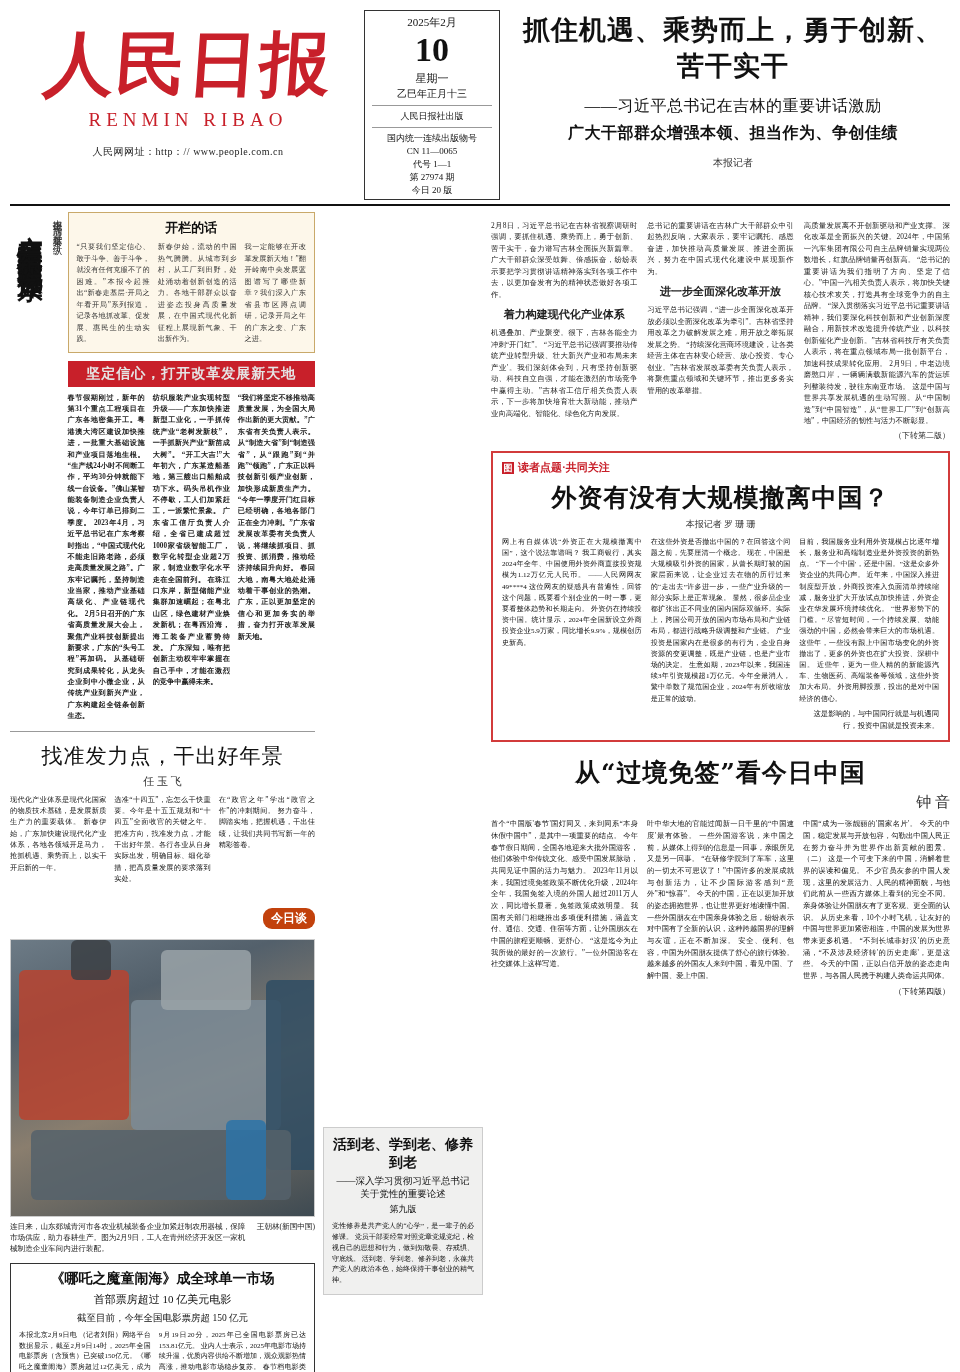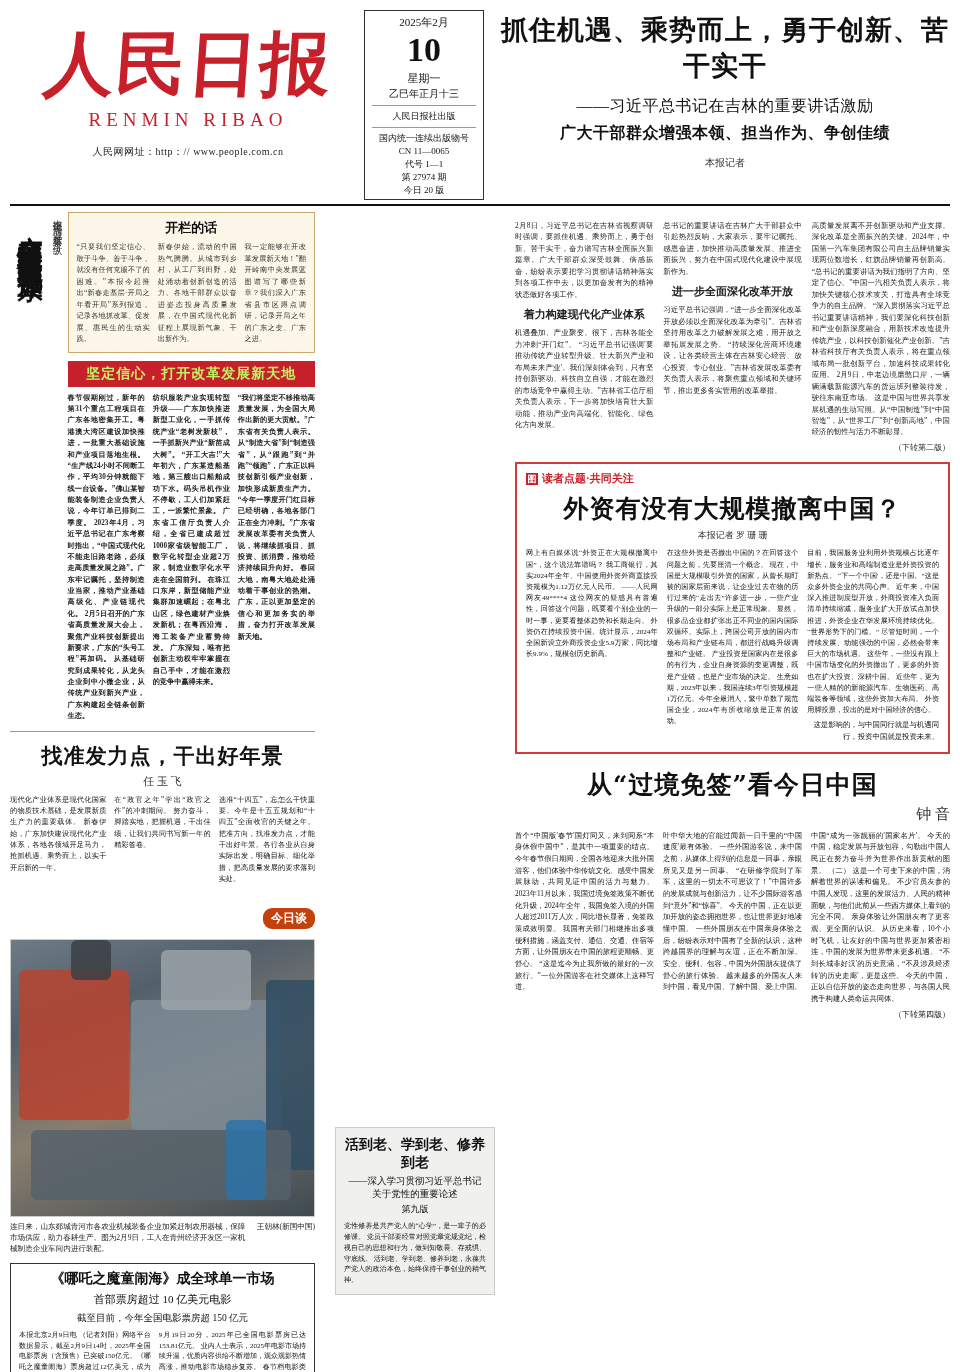--- a/index.html
+++ b/index.html
@@ -37,21 +37,21 @@
     margin-top: 4px;
   }
   .logo-url {
     text-align:center;
     font-size: 10px;
     margin-top: 14px;
     color:#222;
     letter-spacing:0.5px;
   }
   .dateblock {
-    width: 120px;
+    width: 136px;
     border-left:1px solid #333; border-right:1px solid #333;
     border-top:1px solid #333; border-bottom:1px solid #333;
     margin: 4px 8px 0 4px;
     text-align:center;
     font-size: 10px;
     line-height: 1.5;
     padding: 3px 1px;
     height: 190px;
   }
   .dateblock .ymd { font-size: 11px; }
@@ -72,21 +72,21 @@
   }
   .head-sub1 { text-align:center; font-size: 16px; margin-top: 12px; letter-spacing:.5px; }
   .head-sub2 { text-align:center; font-size: 16px; margin-top: 6px; letter-spacing:.5px; font-weight:600;}
   .byline-c { text-align:center; font-size: 10px; margin-top: 12px; color:#333; }
   .head-cols { display:flex; gap:10px; margin-top: 8px; }
   .head-cols .c { flex:1; font-size:7.4px; line-height:1.55; text-align:justify; color:#222; }
   .head-cols h4 { font-size: 11px; text-align:center; margin: 6px 0 4px; font-weight:700;}
   .cont-note { text-align:right; font-size:8px; margin-top:4px; }
 
   
-  .body-grid { display:flex; gap:20px; margin-top: 6px; height: 1155px; }
+  .body-grid { display:flex; gap:8px; margin-top: 6px; height: 1155px; }
   .col-left { width: 305px; }
   .col-mid  { width: 160px; }
   .col-right{ flex:1; }
 
   .vtitle {
     font-family:"DejaVu Serif", serif;
     font-weight:700;
     font-size: 25px;
     line-height: 1.22;
     writing-mode: vertical-rl;
@@ -95,31 +95,31 @@
     margin: 4px 2px 0 4px;
   }
   .vbyline { writing-mode: vertical-rl; font-size: 9.5px; height: 110px; margin-left:4px; color:#333; letter-spacing:1px;}
 
   .kailan { border:1px solid #c9a96a; background:#fdf7ea; padding:6px 8px; }
   .kailan-title { text-align:center; font-size: 13px; font-weight:700; margin-bottom:5px;}
   .kailan-cols { display:flex; gap:8px; }
   .kailan-cols p { font-size: 7.2px; line-height:1.6; margin:0; text-align:justify; color:#333; }
 
   .redbar {
-    background:#c8202a; color:#bef264; font-weight:700; font-size: 14px;
+    background:#c8202a; color:#e5e5e5; font-weight:700; font-size: 14px;
     text-align:center; padding: 4px 0; margin: 8px 0 6px; letter-spacing:1px;
   }
   .tri-cols { display:flex; gap:8px;font-weight:bold; }
   .tri-cols .c { flex:1; font-size:7.2px; line-height:1.58; text-align:justify; color:#222; }
 
   .hr-thin { border-top:1px solid #999; margin:8px 0 6px; }
 
   .mid-title {
     font-family:"DejaVu Serif", serif;
-    font-weight:700; font-size: 21px; text-align:center; letter-spacing:1px;
+    font-weight:400; font-size: 21px; text-align:center; letter-spacing:1px;
     margin: 10px 0 4px;
   }
   .mid-by { text-align:center; font-size:11px; color:#333; margin-bottom:6px;}
   .mid-cols { display:flex; gap:8px; }
   .mid-cols .c { flex:1; font-size:7.2px; line-height:1.58; text-align:justify; }
   .tag-red {
     display:inline-block; background:#c2410c; color:#fff; font-size:12px;
     padding: 2px 8px; font-weight:700; float:right; margin-top:22px;border-radius:9px;
   }
 
@@ -237,24 +237,24 @@
         </div>
       </div>
 
       <div class="hr-thin"></div>
 
       <div class="mid-title">找准发力点，干出好年景</div>
       <div class="mid-by">任 玉 飞</div>
       <div class="mid-cols">
         <div class="c">现代化产业体系是现代化国家的物质技术基础，是发展新质生产力的重要载体。
 新春伊始，广东加快建设现代化产业体系，各地各领域开足马力，抢抓机遇、乘势而上，以实干开启新的一年。</div>
+        <div class="c">选准“十四五”，忘怎么干快重要。今年是十五五规划和“十四五”全面收官的关键之年。
+把准方向，找准发力点，才能干出好年景。各行各业从自身实际出发，明确目标、细化举措，把高质量发展的要求落到实处。</div>
         <div class="c">在“政官之年”学出“政官之作”的冲刺期间。
 努力奋斗，脚踏实地，把握机遇，干出佳绩，让我们共同书写新一年的精彩答卷。</div>
-        <div class="c">选准“十四五”，忘怎么干快重要。今年是十五五规划和“十四五”全面收官的关键之年。
-把准方向，找准发力点，才能干出好年景。各行各业从自身实际出发，明确目标、细化举措，把高质量发展的要求落到实处。</div>
       </div>
       <div style="overflow:hidden;">
         <span class="tag-red">今日谈</span>
       </div>
 
       <div class="photo">
         <div class="blob" style="left:8px;  top:30px;  width:110px; height:150px; background:#b9432f;"></div>
         <div class="blob" style="left:120px; top:60px; width:150px; height:130px; background:#7b8b96;"></div>
         <div class="blob" style="left:255px; top:40px; width:60px;  height:190px; background:#2f4c63;"></div>
         <div class="blob" style="left:150px; top:10px; width:90px;  height:60px;  background:#9aa3a8;"></div>

